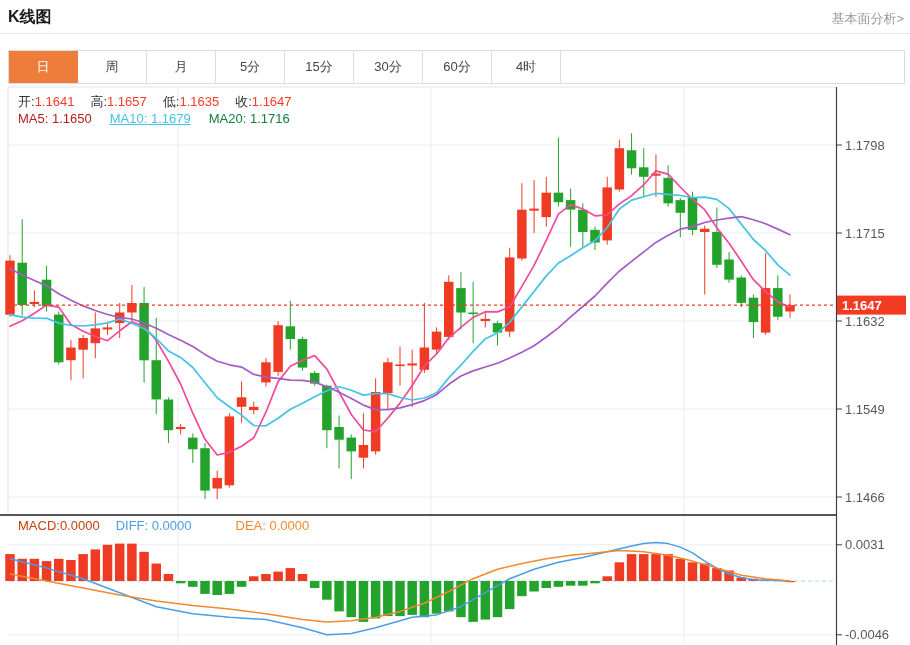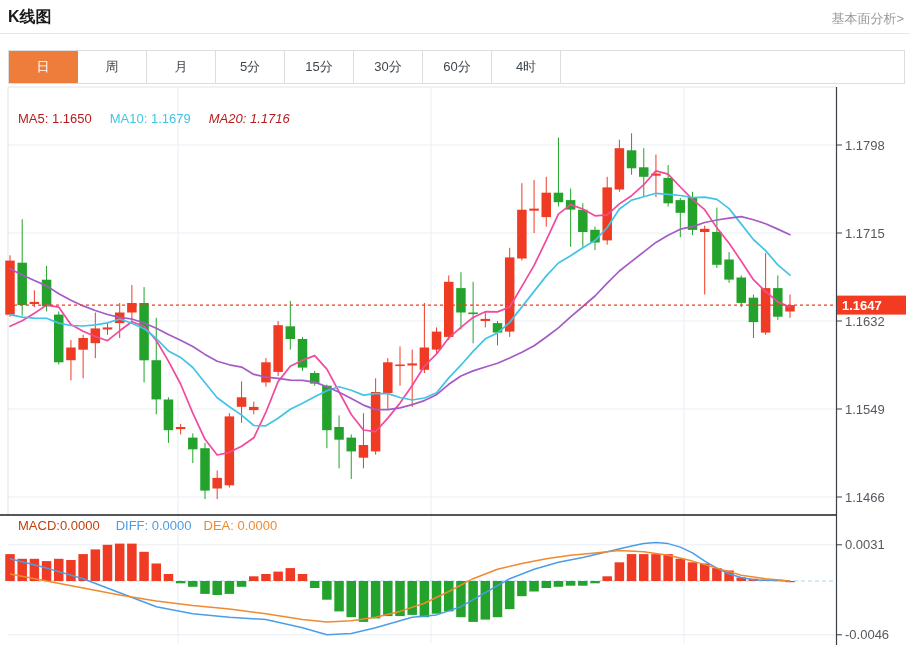--- a/index.html
+++ b/index.html
@@ -13,26 +13,26 @@
           box-sizing:border-box;display:flex;background:#fff;}
   .tab{width:69px;height:100%;display:flex;align-items:center;justify-content:center;
        font-size:13px;color:#40464d;border-right:1px solid #ddd;cursor:pointer;box-sizing:border-box;background:#fff;}
   .tab.active{background:#ee7d3b;color:#fff;border-color:#ee7d3b;}
   .tab-filler{flex:1;}
   .quote-row{position:absolute;left:18px;top:93px;font-size:13px;color:#333;white-space:nowrap;z-index:3;}
   .quote-row .lbl{color:#333;}
   .quote-row .val{color:#f83b26;margin-right:16px;}
   .ma-row{position:absolute;left:18px;top:111px;font-size:13px;white-space:nowrap;z-index:3;}
   .ma-row .ma5{color:#b91c1c;margin-right:18px;}
-  .ma-row .ma10{color:#43c3e6;margin-right:18px;}
-  .ma-row .ma20{color:#b91c1c;font-style:italic;}
+  .ma-row .ma10{color:#43c3e6;margin-right:18px;text-decoration:underline;}
+  .ma-row .ma20{color:#15803d;}
   .macd-row{position:absolute;left:18px;top:518px;font-size:13px;white-space:nowrap;z-index:3;}
   .macd-row .m{color:#c2410c;margin-right:16px;}
-  .macd-row .d{color:#4c9de8;margin-right:12px;}
-  .macd-row .e{color:#f08a2e;}
+  .macd-row .d{color:#4c9de8;margin-right:24px;}
+  .macd-row .e{color:#f08a2e;margin-left:20px;}
   svg{position:absolute;left:0;top:0;z-index:1;}
   svg text{font-family:"Liberation Sans", sans-serif;}
 </style>
 </head>
 <body>
 
 <div class="page">
   <div class="header">
     <span class="title">K线图</span>
     <a class="link">基本面分析&gt;</a>
@@ -43,20 +43,23 @@
       <div class="tab">周</div>
       <div class="tab">月</div>
       <div class="tab">5分</div>
       <div class="tab">15分</div>
       <div class="tab">30分</div>
       <div class="tab">60分</div>
       <div class="tab">4时</div>
       <div class="tab-filler"></div>
     </div>
 
+  <div class="quote-row">
+    <span class="lbl">开:</span><span class="val">1.1641</span><span class="lbl">高:</span><span class="val">1.1657</span><span class="lbl">低:</span><span class="val">1.1635</span><span class="lbl">收:</span><span class="val">1.1647</span>
+  </div>
 
   <div class="ma-row">
     <span class="ma5"><span>MA5:</span> <span>1.1650</span></span><span class="ma10"><span>MA10:</span> <span>1.1679</span></span><span class="ma20"><span>MA20:</span> <span>1.1716</span></span>
   </div>
 
   <div class="macd-row">
     <span class="m"><span>MACD:</span><span>0.0000</span></span><span class="d"><span>DIFF:</span> <span>0.0000</span></span><span class="e"><span>DEA:</span> <span>0.0000</span></span>
   </div>
 
   <svg id="chart" width="910" height="645" viewBox="0 0 910 645">

